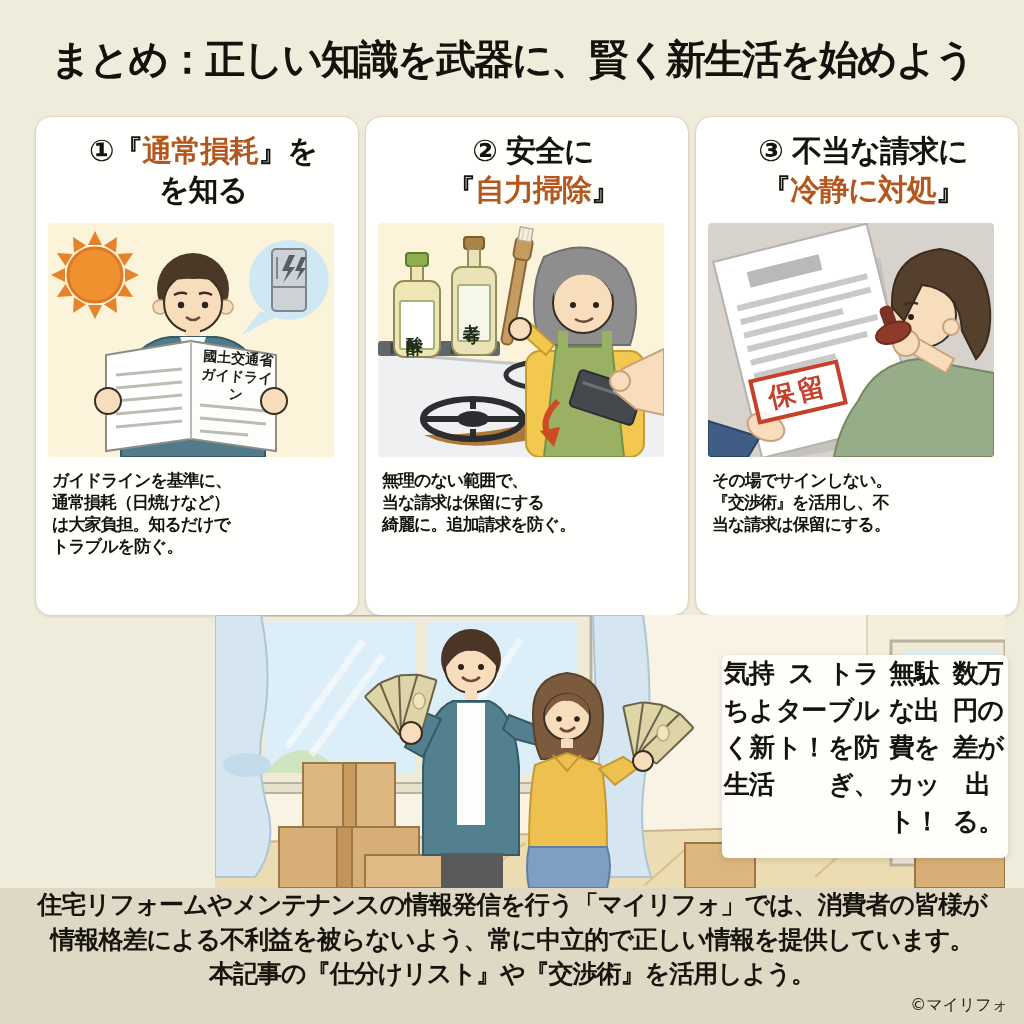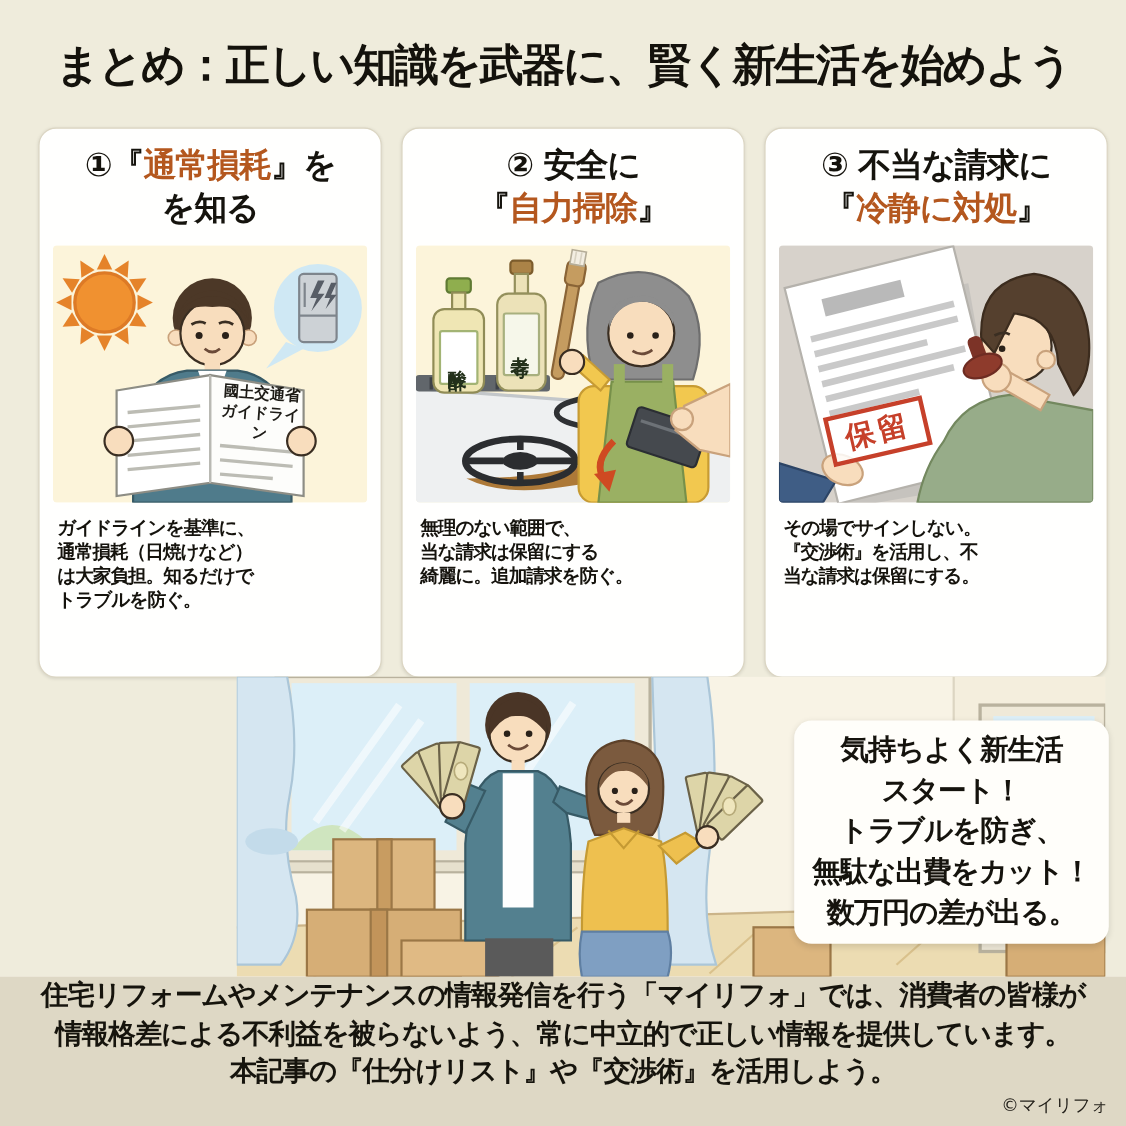--- a/index.html
+++ b/index.html
@@ -12,20 +12,21 @@
   
   #title{
     position:absolute;top:32px;left:0;right:0;text-align:center;
     font-size:40px;font-weight:900;letter-spacing:-2px;color:#14120c;
   }
   
   .card{
     position:absolute;top:116px;width:310px;height:498px;
     background:#fffffe;border:1px solid #dbd5c2;border-radius:16px;
     box-shadow:0 1px 3px rgba(0,0,0,.10);
+    padding-left:12px;
   }
   #card1{left:35px}#card2{left:365px}#card3{left:695px}
   .card-heading{
     margin-top:14px;text-align:center;font-size:30px;font-weight:900;
     line-height:1.3;color:#15130d;letter-spacing:-1px;
   }
   .accent{color:#b4571e;}
   .illus{
     position:absolute;left:12px;top:106px;width:286px;height:234px;
     border-radius:4px;overflow:hidden;
@@ -52,23 +53,23 @@
     border:4px solid #c6402a;color:#c6402a;background:rgba(255,255,255,.85);
     font-size:27px;font-weight:900;letter-spacing:3px;padding:1px 12px;
   }
   
   #bottom-illustration{
     position:absolute;left:215px;top:615px;width:790px;height:273px;overflow:hidden;
   }
   
   #speech-box{
     position:absolute;left:722px;top:655px;width:286px;height:203px;
-    background:#fffefa;border-radius:16px;z-index:5;
+    background:#fffefa;border-radius:6px;z-index:5;
     box-shadow:0 2px 6px rgba(0,0,0,.12);
-    display:flex;flex-direction:column;justify-content:center;
+    display:flex;justify-content:center;
     text-align:center;font-size:26px;font-weight:900;line-height:1.42;
     letter-spacing:-1px;
   }
   
   #footer{
     position:absolute;left:0;top:888px;width:1024px;height:136px;
     background:#ded8c5;text-align:center;
   }
   #footer .f-line{
     font-size:25px;font-weight:800;line-height:1.38;letter-spacing:-1px;color:#16140d;

